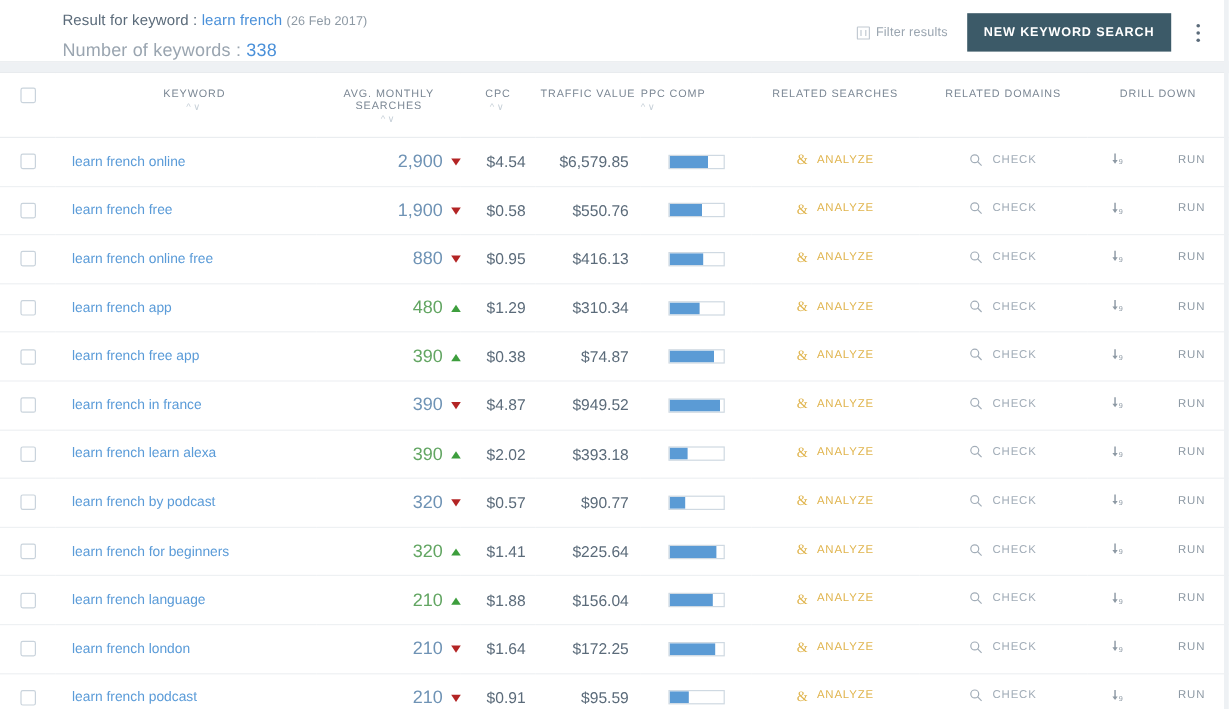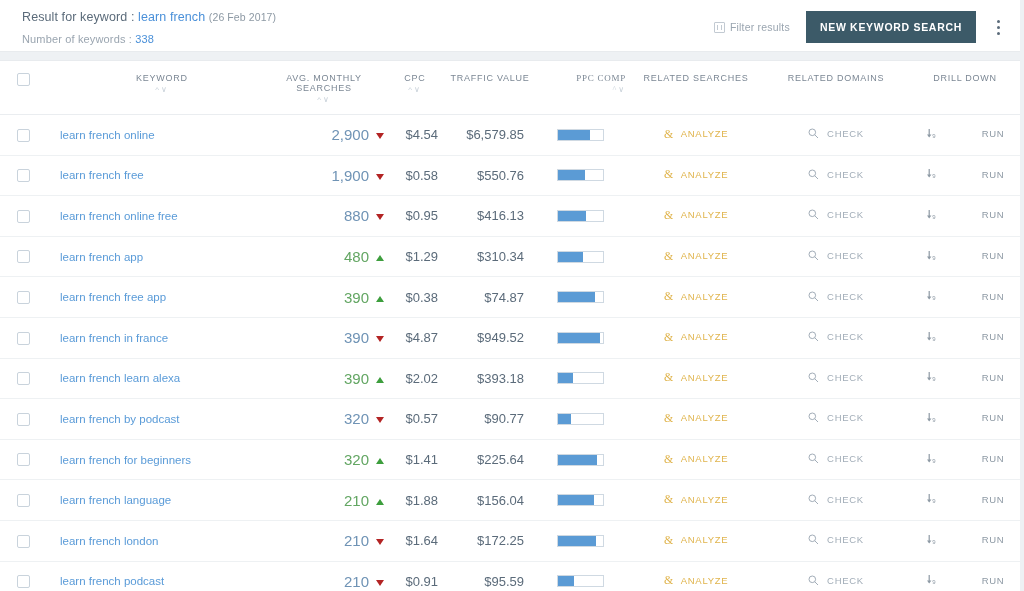--- a/index.html
+++ b/index.html
@@ -15,39 +15,39 @@
   
   .result-bar {
     height: 52px;
     background: #ffffff;
     border-bottom: 1px solid #e8ebee;
     display: flex;
     align-items: flex-start;
     padding: 9px 14px 0 22px;
     position: relative;
   }
-  .result-left { flex: 1 1 auto; }
+  .result-left { flex: 1 1 auto; margin-left: 30px; }
   .result-title {
     font-size: 12.5px;
     color: #5b6b7a;
     letter-spacing: 0.1px;
     line-height: 16px;
     white-space: nowrap;
   }
   .result-title .kw {
     color: #4a90d9;
     font-size: 12.5px;
   }
   .result-title .date {
     color: #8d99a4;
     font-size: 10.5px;
   }
   .result-sub {
     margin-top: 8px;
-    font-size: 11px;
+    font-size: 15px;
     color: #9aa5b0;
     letter-spacing: 0.15px;
   }
   .result-sub .count { color: #4a90d9; }
 
   .result-right {
     display: flex;
     align-items: center;
     gap: 0px;
     padding-top: 2px;
@@ -143,21 +143,21 @@
   .col-tv    { width: 88px;  text-align: right; }
   .col-ppc   { width: 92px;  text-align: center; }
   .col-rs    { width: 140px; text-align: center; }
   .col-rd    { width: 140px; text-align: center; }
   .col-dd    { width: 118px; text-align: center; }
 
   th.col-kw   { text-align: center; padding-left: 14px; }
   th.col-ams  { text-align: center; }
   th.col-cpc  { text-align: center; }
   th.col-tv   { text-align: center; }
-  th.col-ppc  { text-align: right; font-family: Liberation Serif, serif; }
+  th.col-ppc  { text-align: left; }
 
   tbody tr { height: 40.6px; border-bottom: 1px solid #eef1f3; }
   tbody td { font-size: 11px; color: #5b6b7a; vertical-align: middle; }
 
   .chk {
     width: 13px; height: 13px;
     border: 1px solid #c9d3dc;
     border-radius: 2px;
     background: #fff;
     display: inline-block;

